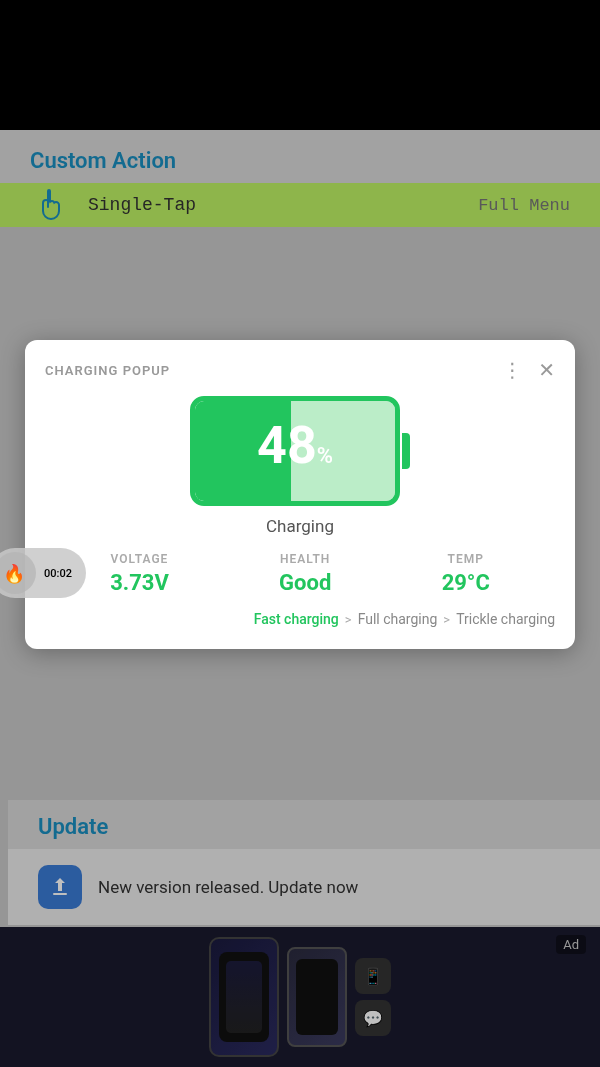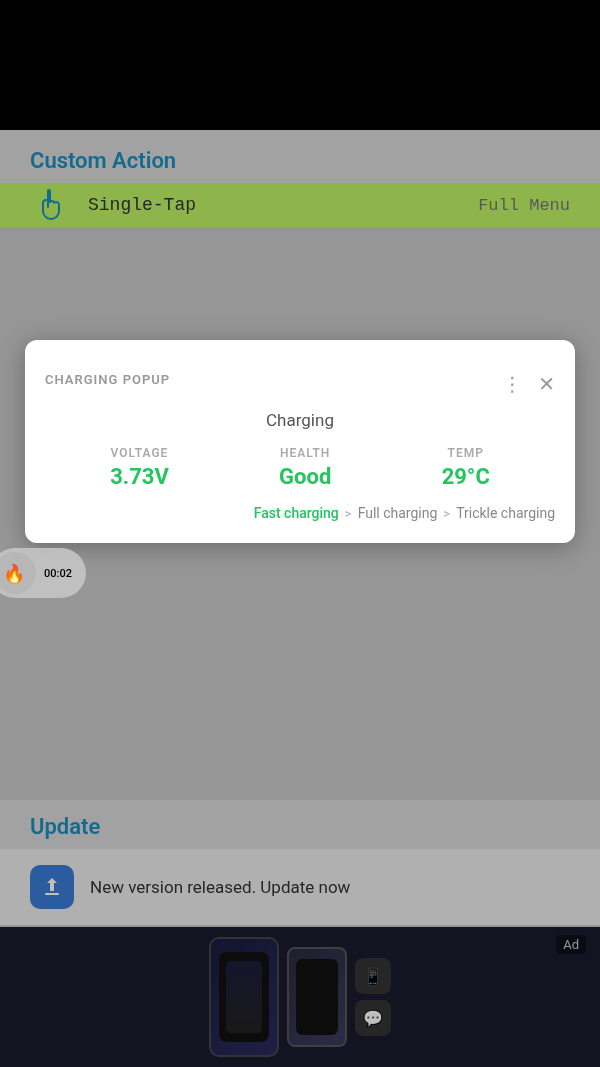--- a/index.html
+++ b/index.html
@@ -85,23 +85,23 @@
       right: 25px;
       background: #fff;
       border-radius: 12px;
       z-index: 10;
       padding: 18px 20px 22px 20px;
       box-shadow: 0 4px 24px rgba(0,0,0,0.3);
     }
 
     .popup-header {
       display: flex;
+      align-items: center;
       justify-content: space-between;
       margin-bottom: 14px;
-      margin-top: 14px;
     }
 
     .popup-title {
       font-size: 13px;
       color: #999;
       font-weight: 600;
       letter-spacing: 1px;
       text-transform: uppercase;
     }
 
@@ -291,20 +291,21 @@
       font-weight: 500;
       text-align: center;
     }
 
     
     .update-section {
       position: absolute;
       top: 800px;
       left: 0;
       right: 0;
+      padding-left: 8px;
     }
 
     .update-header {
       padding: 14px 30px 10px 30px;
       background: #d8d8d8;
     }
 
     .update-item {
       display: flex;
       align-items: center;
@@ -404,20 +405,31 @@
 <div class="popup-card">
   <div class="popup-header">
     <span class="popup-title">CHARGING POPUP</span>
     <div class="popup-header-actions">
       <span class="popup-menu-icon">⋮</span>
       <span class="popup-close-icon">✕</span>
     </div>
   </div>
 
   <div class="battery-container">
+    <div class="battery-wrapper">
+      <div class="battery-body">
+        <div class="battery-fill"></div>
+        <div class="battery-fill-right"></div>
+        <div class="battery-percent">
+          <span class="battery-number">48</span>
+          <span class="battery-symbol">%</span>
+        </div>
+      </div>
+      <div class="battery-tip"></div>
+    </div>
     <span class="battery-status">Charging</span>
   </div>
 
   <div class="stats-row">
     <div class="stat-item">
       <span class="stat-label">VOLTAGE</span>
       <span class="stat-value">3.73V</span>
     </div>
     <div class="stat-item">
       <span class="stat-label">HEALTH</span>

